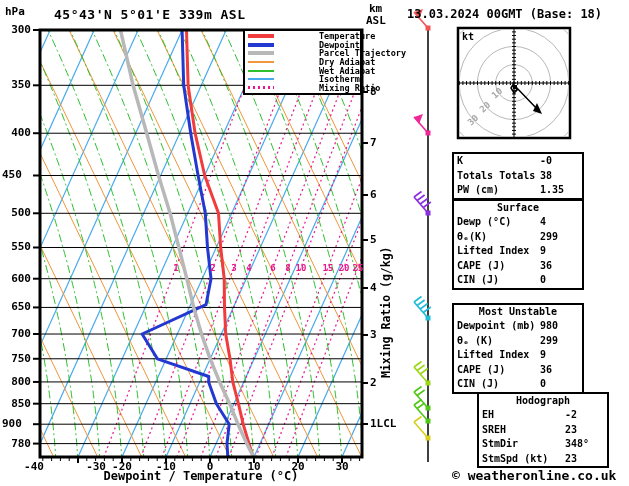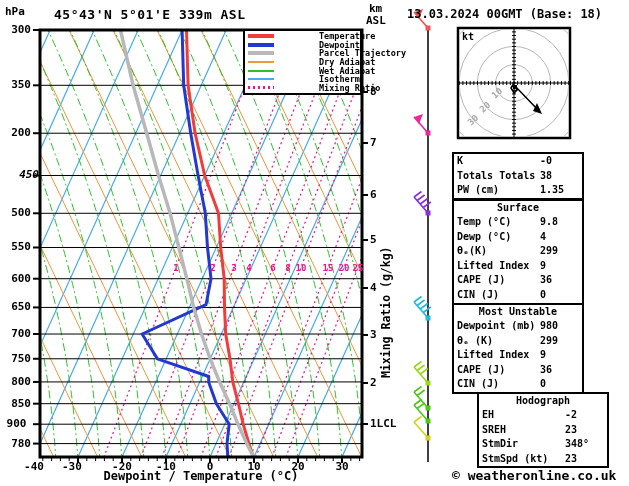--- a/index.html
+++ b/index.html
@@ -360,24 +360,20 @@
         <span class="bv">38</span>
       </div>
       <div class="brow">
         <span class="bl">PW (cm)</span>
         <span class="bv">1.35</span>
       </div>
     </div>
   <div class="databox" id="box-surface" style="top:199px;">
       <div class="bhead">Surface</div>
       <div class="brow">
-        <span class="bl">Temp (°C)</span>
-        <span class="bv">9.8</span>
-      </div>
-      <div class="brow">
         <span class="bl">Dewp (°C)</span>
         <span class="bv">4</span>
       </div>
       <div class="brow">
         <span class="bl">θₑ(K)</span>
         <span class="bv">299</span>
       </div>
       <div class="brow">
         <span class="bl">Lifted Index</span>
         <span class="bv">9</span>
@@ -430,34 +426,34 @@
       </div>
       <div class="brow">
         <span class="bl">StmSpd (kt)</span>
         <span class="bv">23</span>
       </div>
     </div>
 
   <span class="lab" style="left:452px;top:468px;font-size:13px;">© weatheronline.co.uk</span>
 <span class="lab" style="left: 2px; top: 23px; width: 29px; text-align: right;">300</span>
     <span class="lab" style="left: 2px; top: 78.3111px; width: 29px; text-align: right;">350</span>
-    <span class="lab" style="left: 2px; top: 126.224px; width: 29px; text-align: right;">200</span>
-    <span class="lab" style="left: 10px; top: 168.486px; width: 29px; text-align: right; font-style: italic;">450</span>
+    <span class="lab" style="left: 2px; top: 126.224px; width: 29px; text-align: right;">400</span>
+    <span class="lab" style="left: 2px; top: 168.486px; width: 29px; text-align: left;">450</span>
     <span class="lab" style="left: 2px; top: 206.29px; width: 29px; text-align: right;">500</span>
     <span class="lab" style="left: 2px; top: 240.489px; width: 29px; text-align: right;">550</span>
     <span class="lab" style="left: 2px; top: 271.71px; width: 29px; text-align: right;">600</span>
     <span class="lab" style="left: 2px; top: 300.43px; width: 29px; text-align: right;">650</span>
     <span class="lab" style="left: 2px; top: 327.021px; width: 29px; text-align: right;">700</span>
     <span class="lab" style="left: 2px; top: 351.776px; width: 29px; text-align: right;">750</span>
     <span class="lab" style="left: 2px; top: 374.933px; width: 29px; text-align: right;">800</span>
     <span class="lab" style="left: 2px; top: 396.686px; width: 29px; text-align: right;">850</span>
-    <span class="lab" style="left: 2px; top: 417.195px; width: 29px; text-align: center;">900</span>
+    <span class="lab" style="left: 2px; top: 417.195px; width: 29px; text-align: left;">900</span>
     <span class="lab" style="left: 2px; top: 436.595px; width: 29px; text-align: right;">780</span>
     <span class="lab" style="left: 18px; top: 460px; width: 32px; text-align: center;">-40</span>
-    <span class="lab" style="left: 62px; top: 460px; width: 32px; text-align: left;">-30</span>
+    <span class="lab" style="left: 74px; top: 460px; width: 32px; text-align: right;">-30</span>
     <span class="lab" style="left: 106px; top: 460px; width: 32px; text-align: center;">-20</span>
     <span class="lab" style="left: 150px; top: 460px; width: 32px; text-align: center;">-10</span>
     <span class="lab" style="left: 194px; top: 460px; width: 32px; text-align: center;">0</span>
     <span class="lab" style="left: 238px; top: 460px; width: 32px; text-align: center;">10</span>
     <span class="lab" style="left: 282px; top: 460px; width: 32px; text-align: center;">20</span>
     <span class="lab" style="left: 326px; top: 460px; width: 32px; text-align: center;">30</span>
     <span class="lab" style="left: 370px; top: 85px;">8</span>
     <span class="lab" style="left: 370px; top: 136px;">7</span>
     <span class="lab" style="left: 370px; top: 188px;">6</span>
     <span class="lab" style="left: 370px; top: 233px;">5</span>

